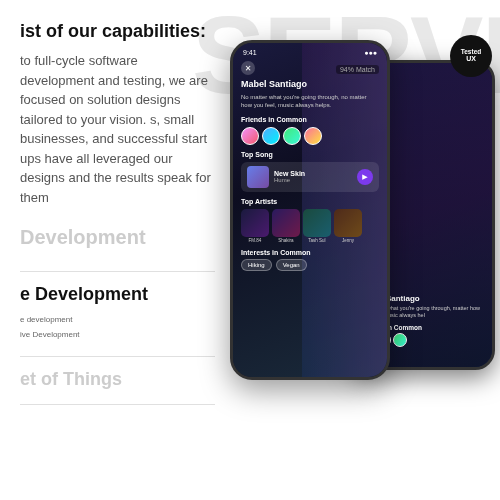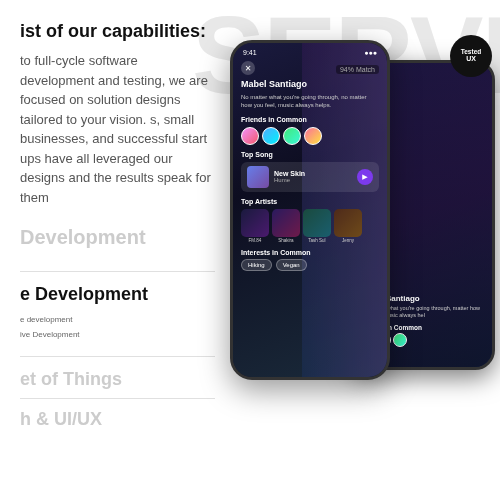--- a/index.html
+++ b/index.html
@@ -82,21 +82,21 @@
       line-height: 1.8;
     }
 
     .iot-section {
       margin-bottom: 10px;
     }
     .iot-title {
       font-size: 18px;
       font-weight: 700;
       color: #ccc;
-      margin-bottom: 8px;
+      margin-bottom: 14px;
     }
 
     .divider2 {
       height: 1px;
       background: #e0e0e0;
       margin-bottom: 10px;
     }
 
     .design-section-light {
       font-size: 18px;
@@ -460,23 +460,20 @@
       <li>ive Development</li>
     </ul>
     <div class="divider"></div>
   </div>
 
   <div class="iot-section">
     <div class="iot-title">et of Things</div>
     <div class="divider2"></div>
   </div>
 
-  <div>
-    <div class="design-section-light">h &amp; UI/UX</div>
-  </div>
 </div>
 
 <div class="right-panel">
 
   <div class="phone-second">
     <div class="phone2-screen">
       <div class="phone2-person"></div>
       <div class="phone2-content">
         <div class="phone2-name">Mabel Santiago</div>
         <div class="phone2-desc">No matter what you're going through, matter how you feel, music always hel</div>

